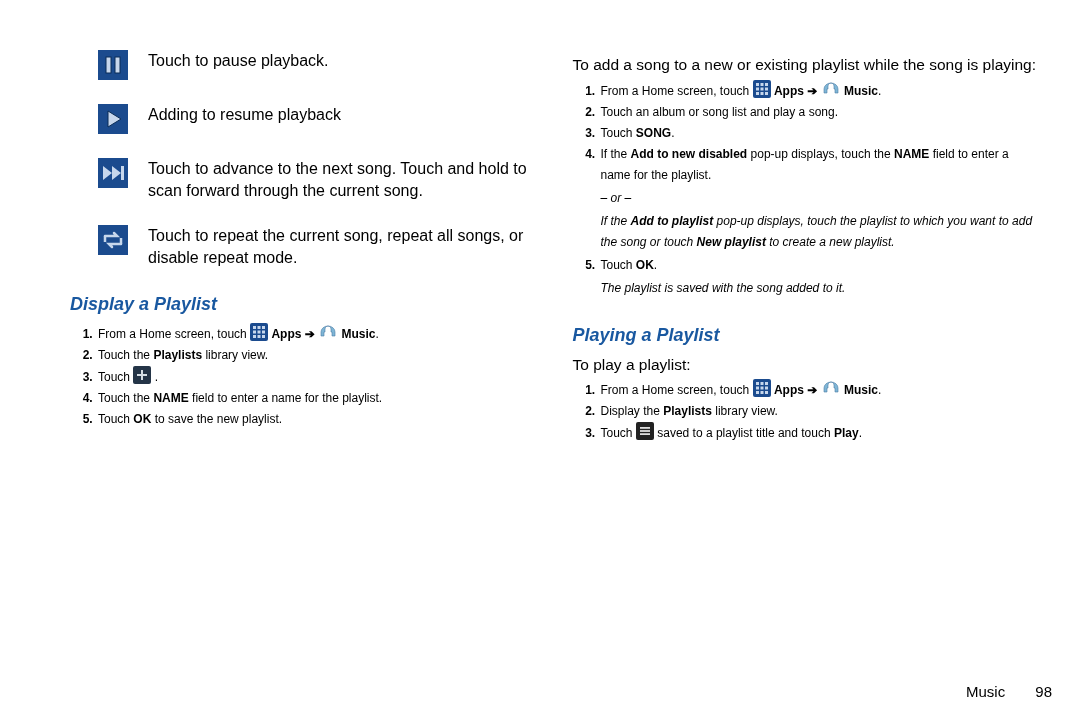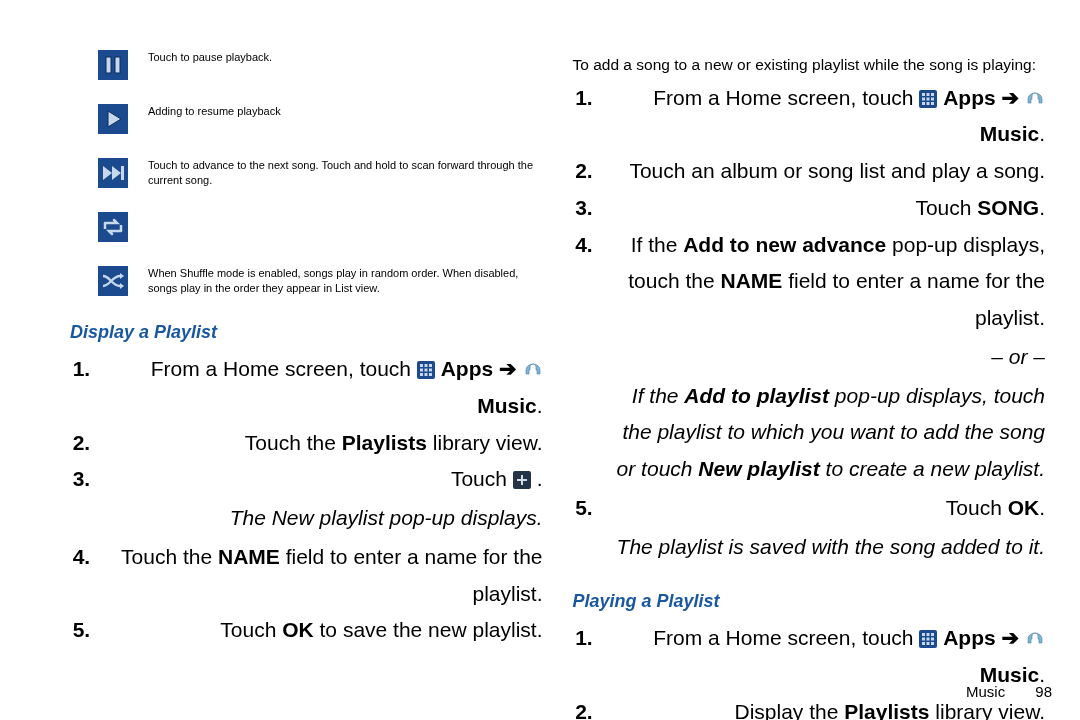--- a/index.html
+++ b/index.html
@@ -1,23 +1,23 @@
 <!DOCTYPE html>
 <html><head>
 <meta charset="utf-8">
 <style>
   html,body{margin:0;padding:0;width:1080px;height:720px;background:#fff;font-family:Arial,Helvetica,sans-serif;color:#000;}
   .page{display:flex;height:720px;box-sizing:border-box;padding:50px 35px 20px 70px;gap:30px;}
   .col{flex:1;}
   .controls{display:flex;flex-direction:column;gap:24px;margin-left:28px;}
   .crow{display:flex;align-items:flex-start;gap:20px;}
   .cicon{width:30px;height:30px;flex:none;border-radius:3px;}
-  .ctext{font-size:11px;line-height:1.35;}
+  .ctext{font-size:16px;line-height:1.35;}
   .h3{color:#1958a0;font-weight:bold;font-style:italic;font-size:18px;margin:26px 0 8px 0;font-family:Arial,Helvetica,sans-serif;}
-  ol{margin:4px 0 0 0;padding-left:26px;font-size:21px;line-height:1.75;text-align:right;}
+  ol{margin:4px 8px 0 0;padding-left:26px;font-size:12px;line-height:1.75;}
   ol li{padding-left:2px;}
   ol li::marker{font-weight:bold;}
   .intro{font-size:15.5px;line-height:1.4;margin:4px 0;}
   .sub{margin:2px 0 2px 0;font-style:italic;}
   .bold{font-weight:bold;}
   .inline-icon{display:inline-block;vertical-align:-3px;width:18px;height:18px;border-radius:2px;}
   .inline-icon-lg{display:inline-block;vertical-align:-5px;width:20px;height:20px;}
   .arrow{font-weight:bold;}
   .footer{position:absolute;bottom:20px;right:28px;font-size:15px;}
   .footer-sec{margin-right:26px;}
@@ -65,33 +65,23 @@
       </div>
 
       <div class="crow">
         <div class="cicon">
           <svg viewBox="0 0 30 30">
               <rect width="30" height="30" fill="#1b4b8e"></rect>
               <path d="M7 11 h12 l-3 -3 M23 19 h-12 l3 3" stroke="#c7d7ec" stroke-width="2.5" fill="none" stroke-linecap="round"></path>
               <path d="M7 11 v6 M23 19 v-6" stroke="#c7d7ec" stroke-width="2.5" fill="none"></path>
             </svg>
         </div>
-      </div>
-
-      <div class="crow">
-        <div class="cicon">
-          <svg viewBox="0 0 30 30">
-              <rect width="30" height="30" fill="#1b4b8e"></rect>
-              <path d="M5 10 C12 10 14 20 22 20 M5 20 C12 20 14 10 22 10" stroke="#c7d7ec" stroke-width="2.3" fill="none"></path>
-              <polygon points="22,7 26,10 22,13" fill="#c7d7ec"></polygon>
-              <polygon points="22,17 26,20 22,23" fill="#c7d7ec"></polygon>
-            </svg>
-        </div>
-        <div class="ctext">When Shuffle mode is enabled, songs play in random order. When disabled, songs play in the order they appear in List view.</div>
-      </div>
+        <div class="ctext">Touch to repeat the current song, repeat all songs, or disable repeat mode.</div>
+      </div>
+
     </div>
 
     <div class="h3">Display a Playlist</div>
     <ol>
       <li>
         <span>From a Home screen, touch </span>
         <span class="inline-icon"><svg viewBox="0 0 18 18">
               <rect width="18" height="18" rx="2" fill="#1b4b8e"></rect>
               <g fill="#c7d7ec">
                 <rect x="3" y="3" width="3" height="3"></rect>
@@ -114,21 +104,20 @@
       </li>
       <li><span>Touch the </span><span class="bold">Playlists</span><span> library view.</span></li>
       <li>
         <span>Touch </span>
         <span class="inline-icon"><svg viewBox="0 0 18 18">
               <rect width="18" height="18" rx="2" fill="#243447"></rect>
               <rect x="8" y="4" width="2" height="10" fill="#d5dde4"></rect>
               <rect x="4" y="8" width="10" height="2" fill="#d5dde4"></rect>
             </svg></span>
         <span> .</span>
-        <div class="sub">The New playlist pop-up displays.</div>
       </li>
       <li><span>Touch the </span><span class="bold">NAME</span><span> field to enter a name for the playlist.</span></li>
       <li><span>Touch </span><span class="bold">OK</span><span> to save the new playlist.</span></li>
     </ol>
   </div>
 
   <div class="col">
     <div class="intro">To add a song to a new or existing playlist while the song is playing:</div>
     <ol>
       <li>
@@ -150,31 +139,32 @@
         <span class="bold">Apps</span>
         <span class="arrow">➔</span>
         <span class="inline-icon-lg"><svg viewBox="0 0 20 20">
               <path d="M10 3 a7 6 0 0 1 7 6 v4 h-3 v-4 h-1 v-3 a3 3 0 0 0 -6 0 v3 h-1 v4 h-3 v-4 a7 6 0 0 1 7 -6 z" fill="#7fb6d6" stroke="#4a7ca6" stroke-width="0.6"></path>
             </svg></span>
         <span class="bold">Music</span><span>.</span>
       </li>
       <li>Touch an album or song list and play a song.</li>
       <li><span>Touch </span><span class="bold">SONG</span><span>.</span></li>
       <li>
-        <span>If the </span><span class="bold">Add to new advance</span><span> pop-up displays, touch the </span><span class="bold">NAME</span><span> field to enter a name for the playlist.</span>
+        <span>If the </span><span class="bold">Add to new disabled</span><span> pop-up displays, touch the </span><span class="bold">NAME</span><span> field to enter a name for the playlist.</span>
         <div class="sub">– or –</div>
         <div class="sub"><span>If the </span><span class="bold">Add to playlist</span><span> pop-up displays, touch the playlist to which you want to add the song or touch </span><span class="bold">New playlist</span><span> to create a new playlist.</span></div>
       </li>
       <li>
         <span>Touch </span><span class="bold">OK</span><span>.</span>
         <div class="sub">The playlist is saved with the song added to it.</div>
       </li>
     </ol>
 
     <div class="h3">Playing a Playlist</div>
+    <div class="intro">To play a playlist:</div>
     <ol>
       <li>
         <span>From a Home screen, touch </span>
         <span class="inline-icon"><svg viewBox="0 0 18 18">
               <rect width="18" height="18" rx="2" fill="#1b4b8e"></rect>
               <g fill="#c7d7ec">
                 <rect x="3" y="3" width="3" height="3"></rect>
                 <rect x="7.5" y="3" width="3" height="3"></rect>
                 <rect x="12" y="3" width="3" height="3"></rect>
                 <rect x="3" y="7.5" width="3" height="3"></rect>

